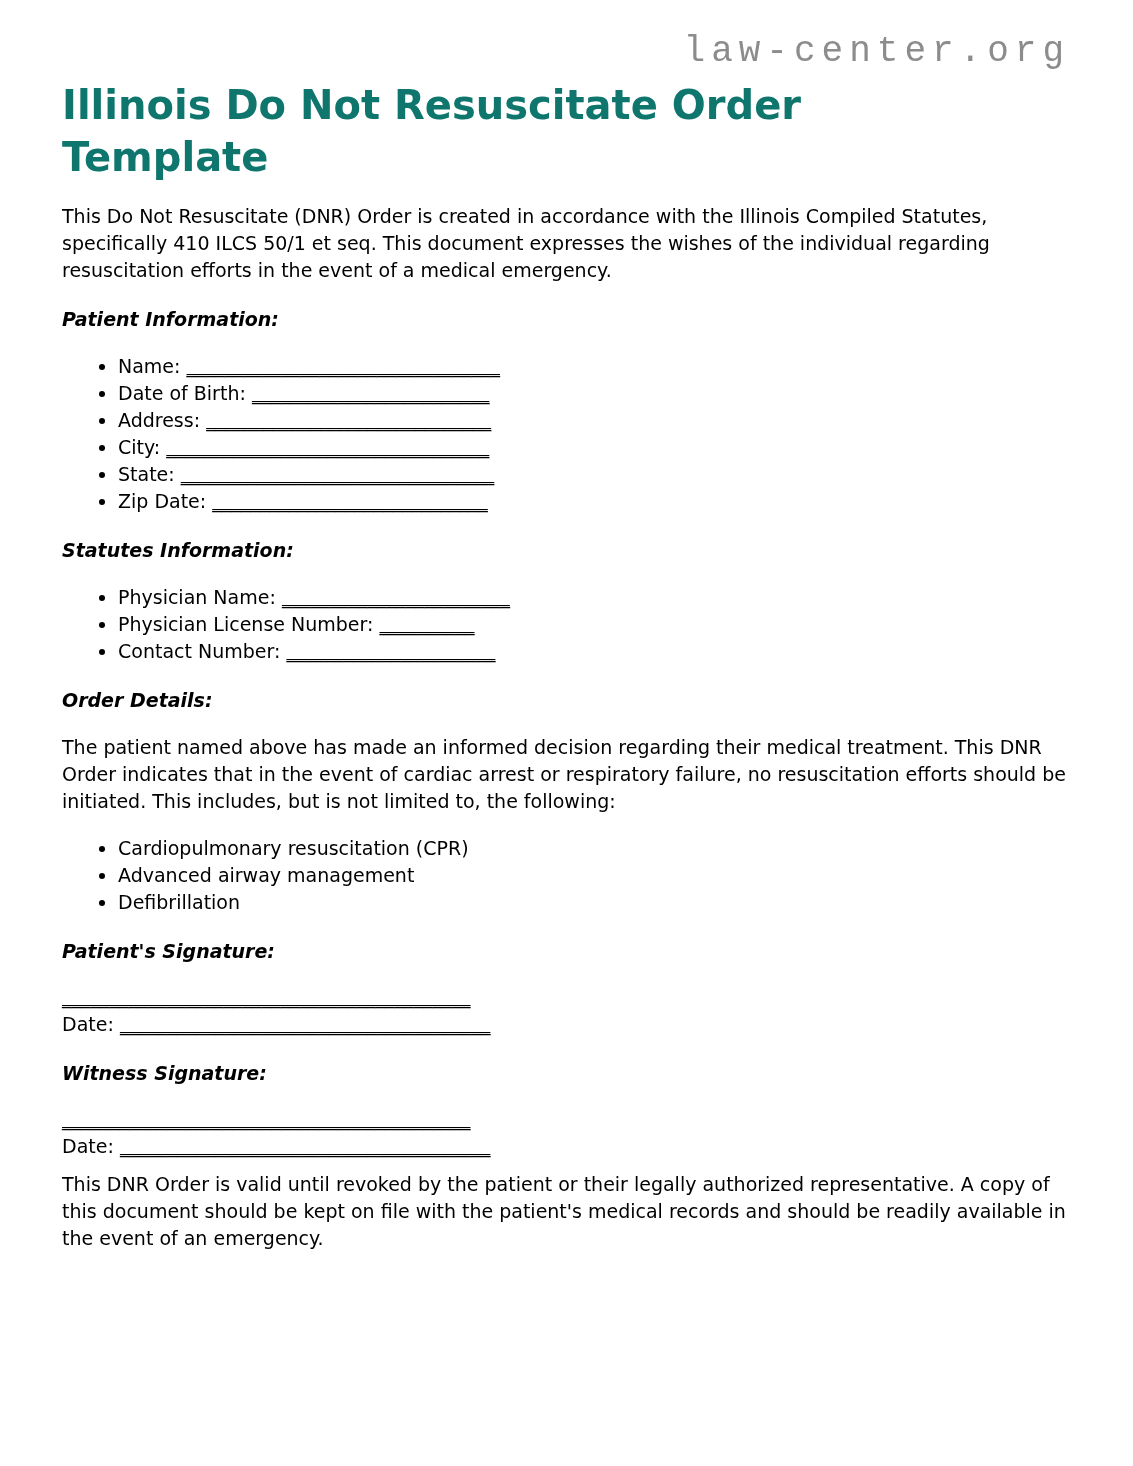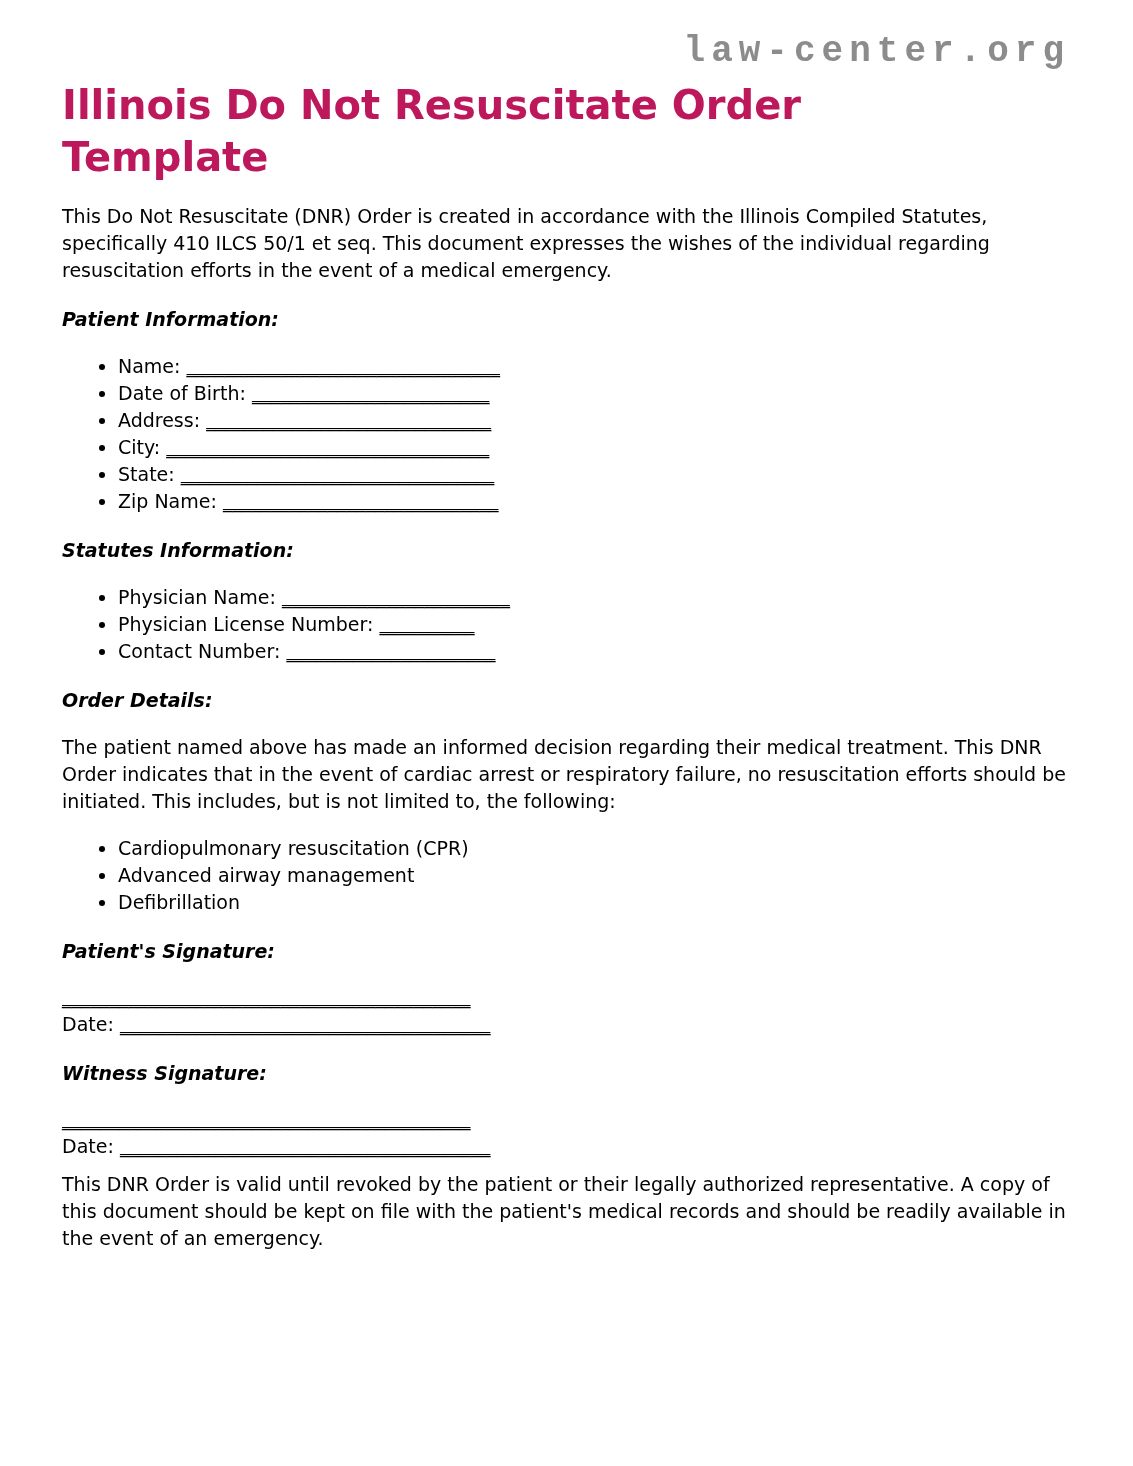--- a/index.html
+++ b/index.html
@@ -20,29 +20,29 @@
     box-sizing: border-box;
     width: 1133px;
   }
   .site {
     text-align: right;
     font-family: "Liberation Mono", "DejaVu Sans Mono", monospace;
     font-size: 36px;
     line-height: 43px;
     letter-spacing: 6px;
     color: #8c8c8c;
-    font-weight: 700;
+    font-weight: 400;
     white-space: nowrap;
   }
   h1.title {
     margin: 6px 0 0 0;
     font-size: 40px;
     line-height: 52px;
     font-weight: bold;
-    color: #be185d;
+    color: #0f766e;
     max-width: 920px;
   }
   p { margin: 20px 0 0 0; }
   p.intro { }
   h2.sec {
     font-size: 19px;
     line-height: 27px;
     font-weight: bold;
     margin: 22px 0 0 0;
     font-style: italic;
@@ -70,21 +70,21 @@
 
   <p class="intro">This Do Not Resuscitate (DNR) Order is created in accordance with the Illinois Compiled Statutes, specifically 410 ILCS 50/1 et seq. This document expresses the wishes of the individual regarding resuscitation efforts in the event of a medical emergency.</p>
 
   <h2 class="sec">Patient Information:</h2>
   <ul class="fields">
     <li><span>Name:</span> <span class="blank">_________________________________</span></li>
     <li><span>Date of Birth:</span> <span class="blank">_________________________</span></li>
     <li><span>Address:</span> <span class="blank">______________________________</span></li>
     <li><span>City:</span> <span class="blank">__________________________________</span></li>
     <li><span>State:</span> <span class="blank">_________________________________</span></li>
-    <li><span>Zip Name:</span> <span class="blank">_____________________________</span></li>
+    <li><span>Zip Date:</span> <span class="blank">_____________________________</span></li>
   </ul>
 
   <h2 class="sec">Statutes Information:</h2>
   <ul class="fields">
     <li><span>Physician Name:</span> <span class="blank">________________________</span></li>
     <li><span>Physician License Number:</span> <span class="blank">__________</span></li>
     <li><span>Contact Number:</span> <span class="blank">______________________</span></li>
   </ul>
 
   <h2 class="sec">Order Details:</h2>

